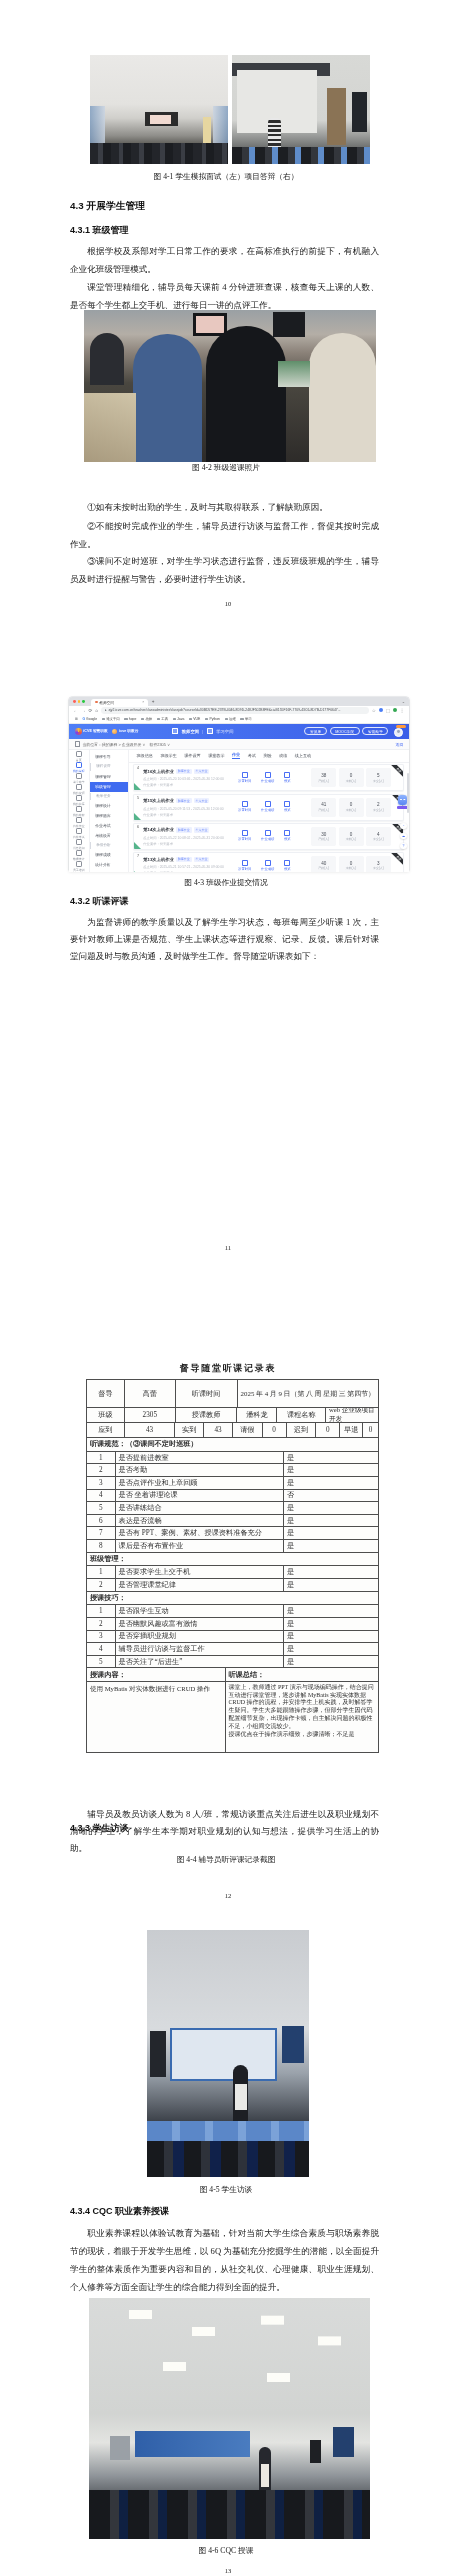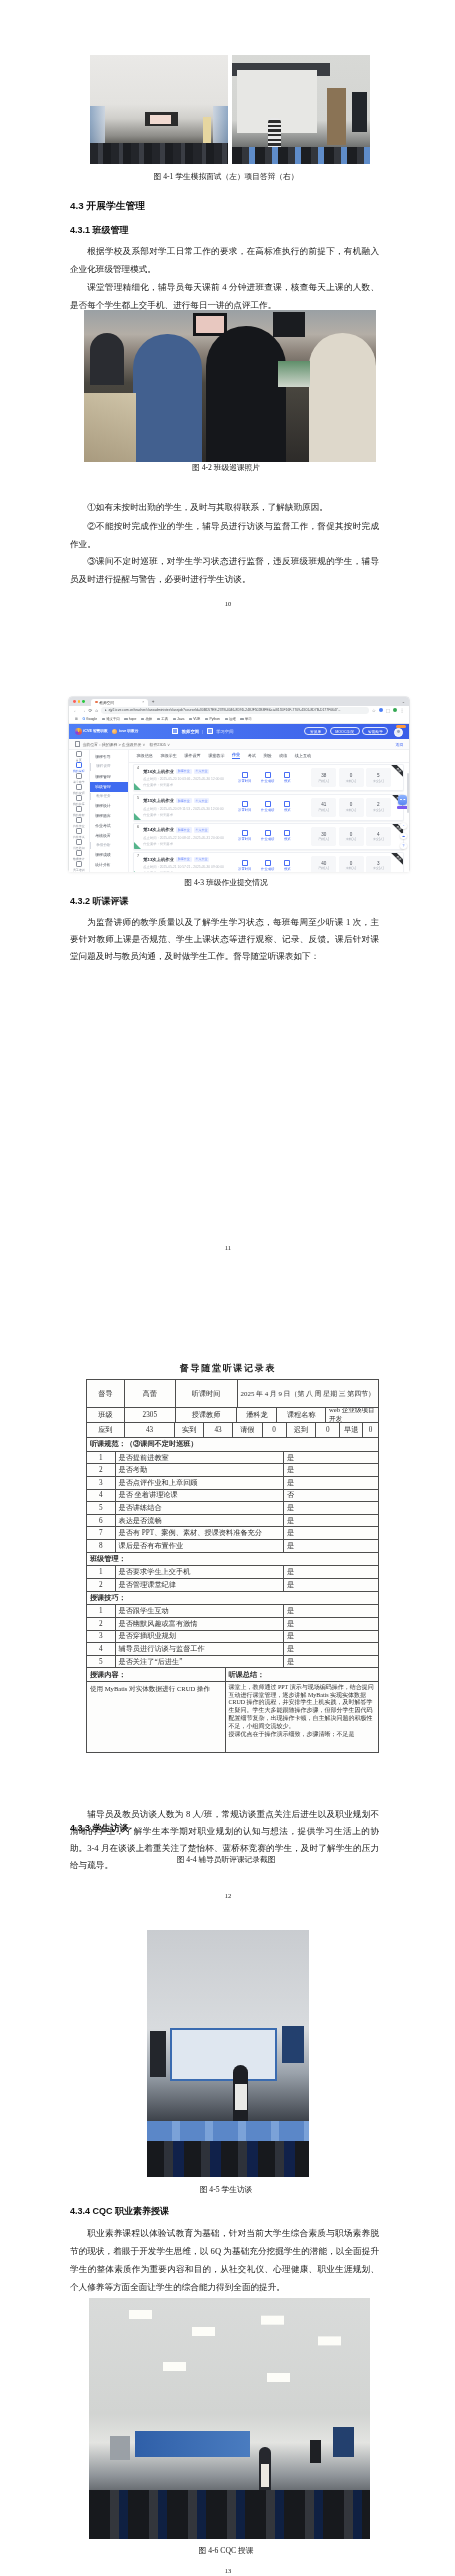--- a/index.html
+++ b/index.html
@@ -650,21 +650,20 @@
       <div class="tcell top" style="width:154px;">
         <div class="cell-body sm">课堂上，教师通过 PPT 演示与现场编码操作，结合提问互动进行课堂管理，逐步讲解 MyBatis 实现实体数据 CRUD 操作的流程，并安排学生上机实践，及时解答学生疑问。学生大多能跟随操作步骤，但部分学生因代码配置细节复杂，出现操作卡顿，自主解决问题的积极性不足，小组间交流较少。
 授课优点在于操作演示细致，步骤清晰；不足是</div>
       </div>
     </div>
   </div>
   <div class="abs caption" style="top:1855px;">图 4-4  辅导员听评课记录截图</div>
 
   <div class="abs h3" style="left:70px;top:1787px;margin-top:35px;">4.3.3 学生访谈</div>
   <div class="abs para indent" style="top:1806px;line-height:17px;">辅导员及教员访谈人数为 8 人/班，常规访谈重点关注后进生以及职业规划不清晰的学生，了解学生本学期对职业规划的认知与想法，提供学习生活上的协助。</div>
-  <div class="abs para indent" style="top:1840px;line-height:17px;">3-4 月在谈谈上着重关注了楚怡杯、蓝桥杯竞赛的学生，及时了解学生的压力给与疏导。</div>
 
   <div class="abs pageno" style="top:1892px;">12</div>
 
   <div class="photo ph45" style="left:147px;top:1930px;width:162px;height:247px;">
     <i class="shape" style="left:23px;top:98px;width:103px;height:49px;background:#dfe7f0;border:2.9px solid #3a6bb0;"></i>
     <i class="shape" style="left:3.4px;top:101px;width:16px;height:46px;background:#23262c;"></i>
     <i class="shape" style="right:4.6px;top:96px;width:22px;height:37px;background:#23406e;"></i>
     <i class="shape" style="left:86px;top:135px;width:15px;height:69px;background:#1d1f24;border-radius:7.5px 7.5px 0 0;"></i>
     <i class="shape" style="left:88px;top:154px;width:11.5px;height:26.4px;background:#e9e9e6;"></i>
     <i class="shape" style="left:0;bottom:33px;width:162px;height:23px;background:repeating-linear-gradient(90deg,#5b87c8 0 25px,#7ba2d8 25px 33px);"></i>

